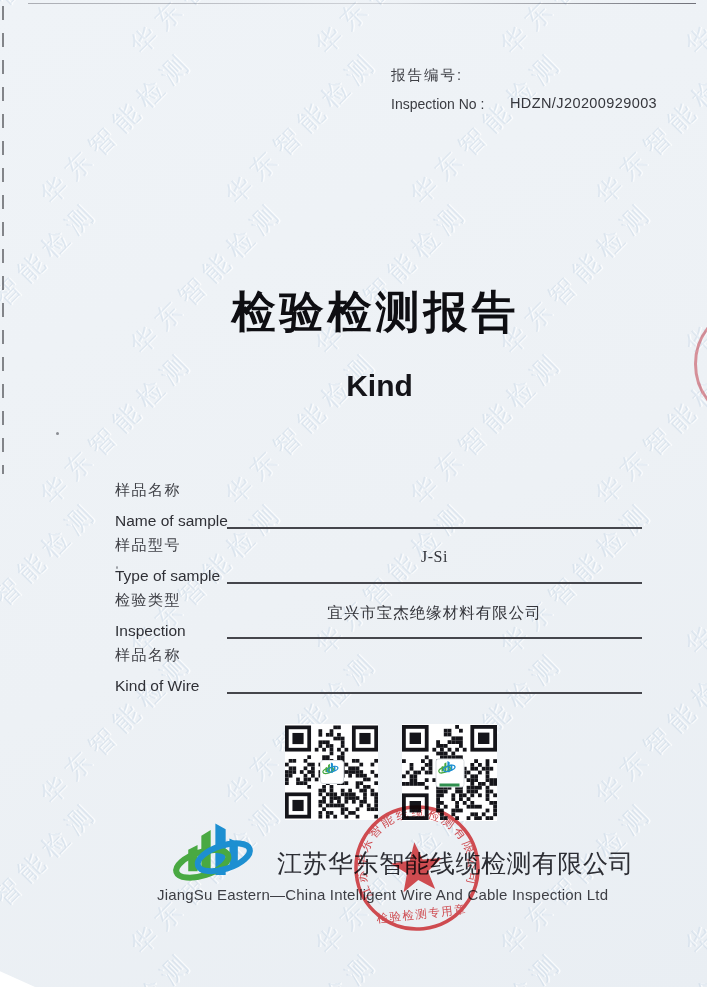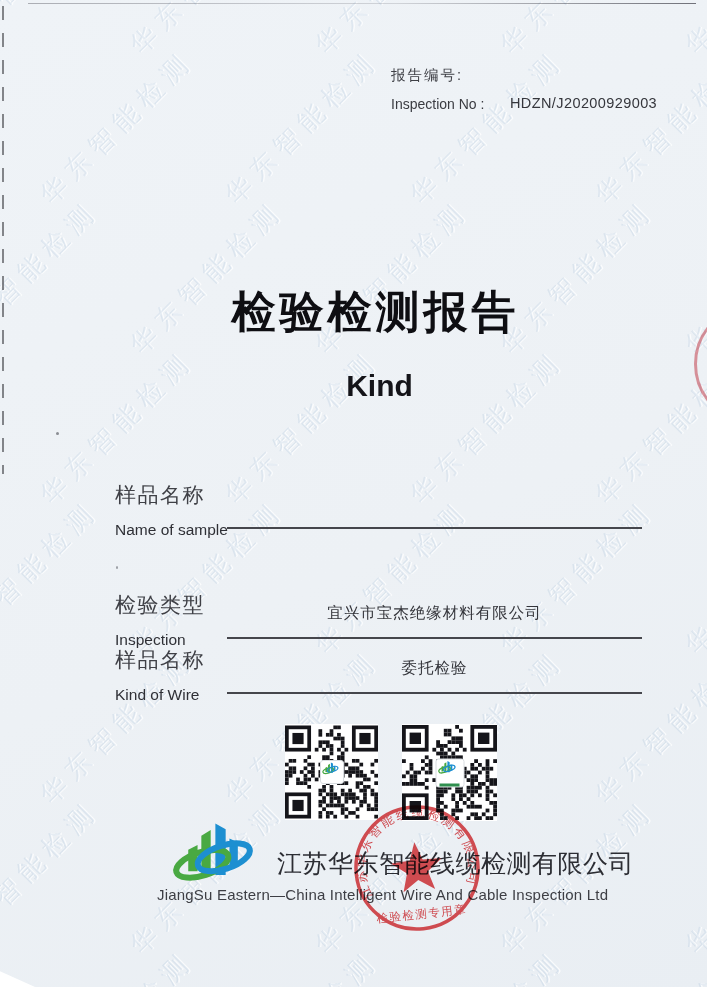--- a/index.html
+++ b/index.html
@@ -31,21 +31,21 @@
   .ref-label-zh{position:absolute;left:391px;top:66px;font-size:14.5px;letter-spacing:2px;color:#3e3f45;}
   .ref-label-en{position:absolute;left:391px;top:96px;font-size:14px;color:#3a3b41;}
   .ref-value{position:absolute;left:510px;top:95px;font-size:14.5px;letter-spacing:.4px;color:#35363c;}
   .title-zh{position:absolute;left:0;top:283px;width:707px;text-align:center;padding-left:44px;box-sizing:border-box;
     font-size:44px;font-weight:700;letter-spacing:4px;color:#0e0e12;}
   .title-en{position:absolute;left:0;top:369px;width:707px;display:flex;justify-content:center;gap:34px;
     transform:translateX(26px);font-size:30px;font-weight:700;color:#141419;}
   .frow{position:absolute;left:0;width:707px;height:58px;}
   .r1{top:481px}.r2{top:536px}.r3{top:591px}.r4{top:646px}
   .flabel{position:absolute;left:115px;top:0;}
-  .lzh{font-size:21px;letter-spacing:1.5px;color:#3f4046;}
+  .lzh{font-size:15px;letter-spacing:1.5px;color:#3f4046;}
   .len{font-size:15.5px;color:#2f3036;margin-top:12px;}
   .fval{position:absolute;left:227px;top:12px;width:415px;text-align:center;
     font-size:15.5px;letter-spacing:1px;color:#33343a;}
   .r2 .fval{font-family:"Liberation Serif",serif;font-size:16px;letter-spacing:.5px;}
   .fline{position:absolute;left:227px;top:46px;width:415px;height:1.5px;background:#45464c;}
   
   .qr{position:absolute;background:#fff;}
   .qr-left{left:285px;top:724px;width:93px;height:96px;}
   .qr-right{left:402px;top:724px;width:95px;height:97px;}
   .qr svg{display:block;width:100%;height:100%;}
@@ -138,34 +138,41 @@
       <span>Kind</span>
     </div>
 
     <div class="frow r1">
       <div class="flabel">
         <div class="lzh">样品名称</div>
         <div class="len">Name of sample</div>
       </div>
       <div class="fline"></div>
     </div>
+    <div class="frow r2">
+      <div class="flabel">
+        <div class="lzh">样品型号</div>
+        <div class="len">Type of sample</div>
+      </div>
+      <div class="fval">J-Si</div>
+      <div class="fline"></div>
+    </div>
     <div class="frow r3">
       <div class="flabel">
         <div class="lzh">检验类型</div>
         <div class="len">Inspection</div>
       </div>
       <div class="fval">宜兴市宝杰绝缘材料有限公司</div>
       <div class="fline"></div>
     </div>
     <div class="frow r4">
       <div class="flabel">
         <div class="lzh">样品名称</div>
         <div class="len">Kind of Wire</div>
       </div>
-      <div class="fval">委托检验</div>
       <div class="fline"></div>
     </div>
 
     <div class="qr qr-left">
         <svg viewBox="0 0 96 96">
           <rect x="0" y="0" width="96" height="96" fill="#ffffff"></rect>
           <rect x="0" y="0" width="26.88" height="26.88" fill="#15151a"></rect>
           <rect x="3.84" y="3.84" width="19.2" height="19.2" fill="#fff"></rect>
           <rect x="7.68" y="7.68" width="11.52" height="11.52" fill="#15151a"></rect>
           <rect x="69.12" y="0" width="26.88" height="26.88" fill="#15151a"></rect>

